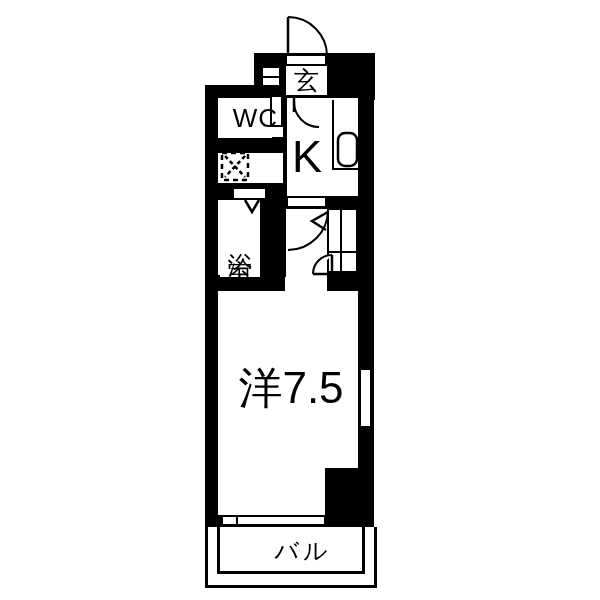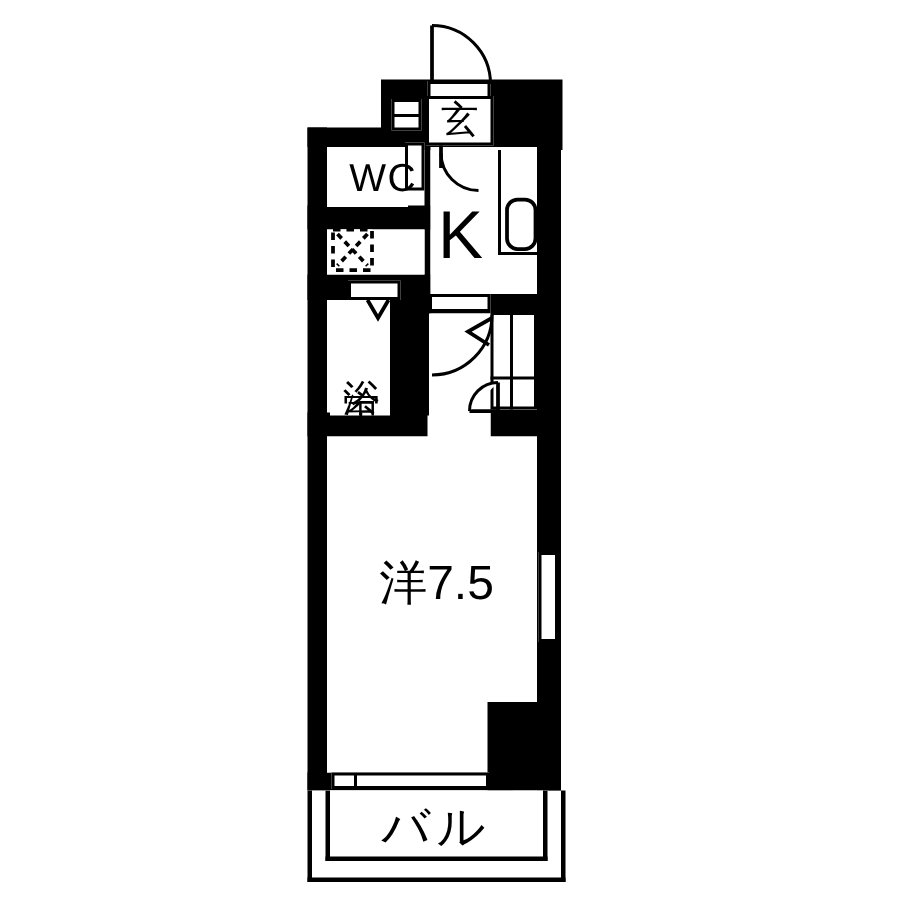--- a/index.html
+++ b/index.html
@@ -14,22 +14,22 @@
   .opening{background:#fff;border:2px solid #000;z-index:2;}
   .opening-top{background:#fff;border:2px solid #000;z-index:3;}
   .fixture-box{background:#fff;border:2px solid #000;z-index:2;}
   svg.overlay{position:absolute;left:0;top:0;z-index:4;pointer-events:none;}
   .lbl{position:absolute;z-index:6;display:flex;align-items:center;justify-content:center;
        white-space:nowrap;line-height:1;}
   .lbl-genkan{font-size:25px;}
   .lbl-wc{font-size:26px;letter-spacing:1px;}
   .lbl-k{font-size:45px;}
   .lbl-bath{font-size:25px;writing-mode:vertical-rl;text-orientation:upright;letter-spacing:6px;}
-  .lbl-main{font-size:32px;}
-  .lbl-bal{font-size:32px;letter-spacing:4px;}
+  .lbl-main{font-size:44px;}
+  .lbl-bal{font-size:24px;letter-spacing:4px;padding-left:12px;}
   .balcony-outer{background:#fff;border:3px solid #000;border-top:none;z-index:2;}
   .balcony-inner{background:#fff;border:3px solid #000;border-top:none;z-index:3;}
 </style>
 </head>
 <body>
 
 <div class="stage">
 
   <div class="abs wall" style="left:254px;top:53px;width:121px;height:47px;"></div>
   <div class="abs wall" style="left:205px;top:85px;width:82px;height:13px;"></div>

